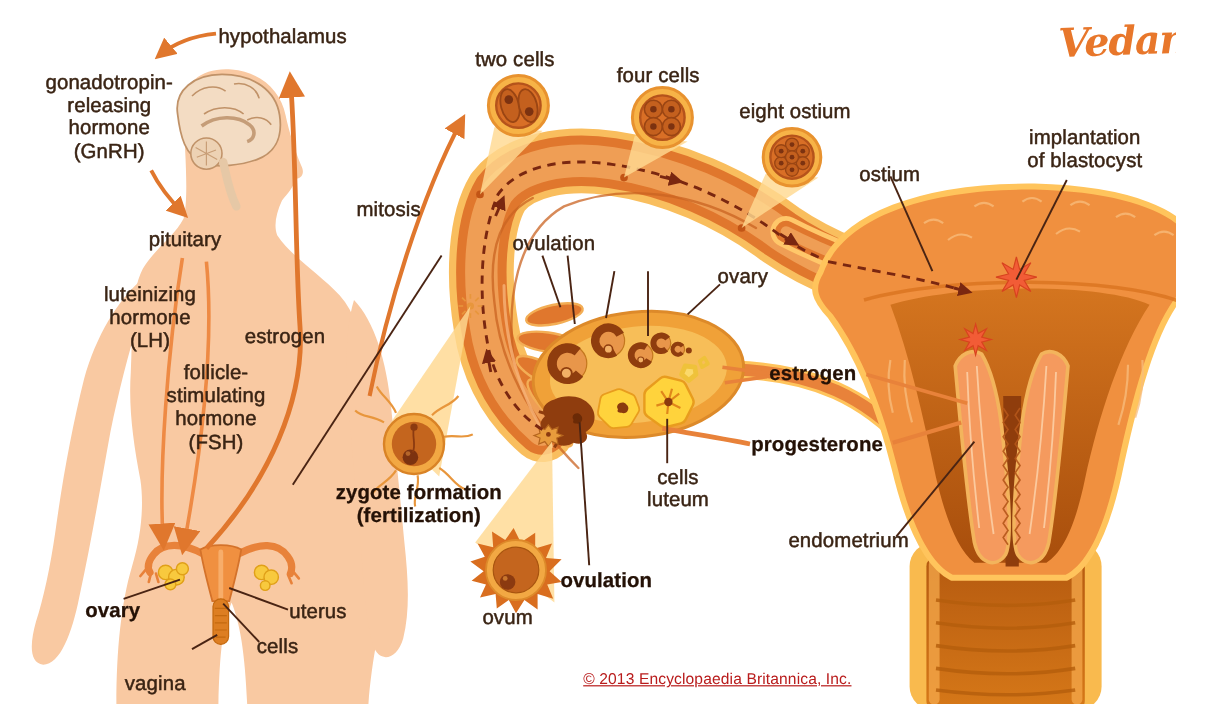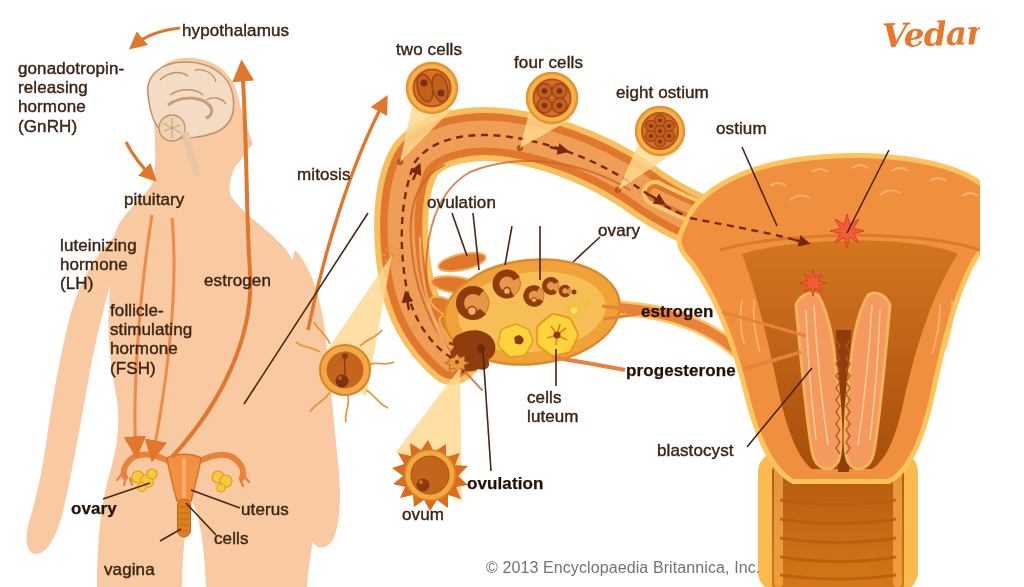--- a/index.html
+++ b/index.html
@@ -1,25 +1,25 @@
 <!DOCTYPE html>
 <html><head>
 <meta charset="utf-8">
 <style>
   html,body{margin:0;padding:0;background:#fff;}
   .stage{position:relative;width:980px;height:587px;background:#fff;overflow:hidden;
          font-family:"Liberation Sans",sans-serif;}
   .stage svg{position:absolute;left:0;top:0;}
   .lbl{position:absolute;font-size:17px;line-height:1.13;color:#3a2414;
        white-space:pre-line;-webkit-text-stroke:.4px #3a2414;letter-spacing:.1px;}
-  .lbl.c{text-align:left;}
+  .lbl.c{text-align:center;}
   .lbl.b{font-weight:bold;color:#241106;-webkit-text-stroke:.25px #241106;}
   .logo{position:absolute;font-family:"DejaVu Serif",serif;font-style:italic;font-weight:bold;
         font-size:33px;color:#e8772b;letter-spacing:-1px;transform:rotate(-2deg);}
-  .copyright{position:absolute;font-size:16px;color:#737373;-webkit-text-stroke:0;}
+  .copyright{position:absolute;font-size:13px;color:#b91c1c;text-decoration:underline;-webkit-text-stroke:0;}
 </style>
 </head>
 <body>
 
 <div class="stage">
 
 <svg width="1024" height="587" viewBox="0 0 1024 587">
   <defs>
     <marker id="ah" viewBox="0 0 10 10" refX="7" refY="5" markerWidth="5.5" markerHeight="5.5" orient="auto">
           <path d="M0,0 L10,5 L0,10 Z" fill="#e0772d"></path>
@@ -353,25 +353,29 @@
   <div class="lbl" style="left:104px;top:560px">vagina</div>
   <div class="lbl" style="left:241px;top:500px">uterus</div>
   <div class="lbl" style="left:214px;top:529px">cells</div>
 
   <div class="lbl" style="left:297px;top:165px">mitosis</div>
   <div class="lbl" style="left:396px;top:40px">two cells</div>
   <div class="lbl" style="left:514px;top:53px">four cells</div>
   <div class="lbl" style="left:616px;top:83px">eight ostium</div>
   <div class="lbl" style="left:427px;top:193px">ovulation</div>
   <div class="lbl" style="left:598px;top:221px">ovary</div>
+  <div class="lbl c b" style="left:268px;top:401px;width:162px">zygote formation
+(fertilization)</div>
   <div class="lbl b" style="left:467px;top:474px">ovulation</div>
   <div class="lbl" style="left:402px;top:505px">ovum</div>
   <div class="lbl c" style="left:527px;top:388px;width:76px">cells
 luteum</div>
 
   <div class="lbl b" style="left:641px;top:302px">estrogen</div>
   <div class="lbl b" style="left:626px;top:361px">progesterone</div>
-  <div class="lbl" style="left:657px;top:441px">blastocyst</div>
-  <div class="lbl" style="left:716px;top:119px">ostium</div>
+  <div class="lbl" style="left:657px;top:441px">endometrium</div>
+  <div class="lbl" style="left:716px;top:136px">ostium</div>
+  <div class="lbl c" style="left:845px;top:105px;width:118px">implantation
+of blastocyst</div>
 
   <div class="logo" style="left:882px;top:14px">Vedantu</div>
   <div class="lbl copyright" style="left:486px;top:559px">© 2013 Encyclopaedia Britannica, Inc.</div>
 </div>
 
 </body></html>

